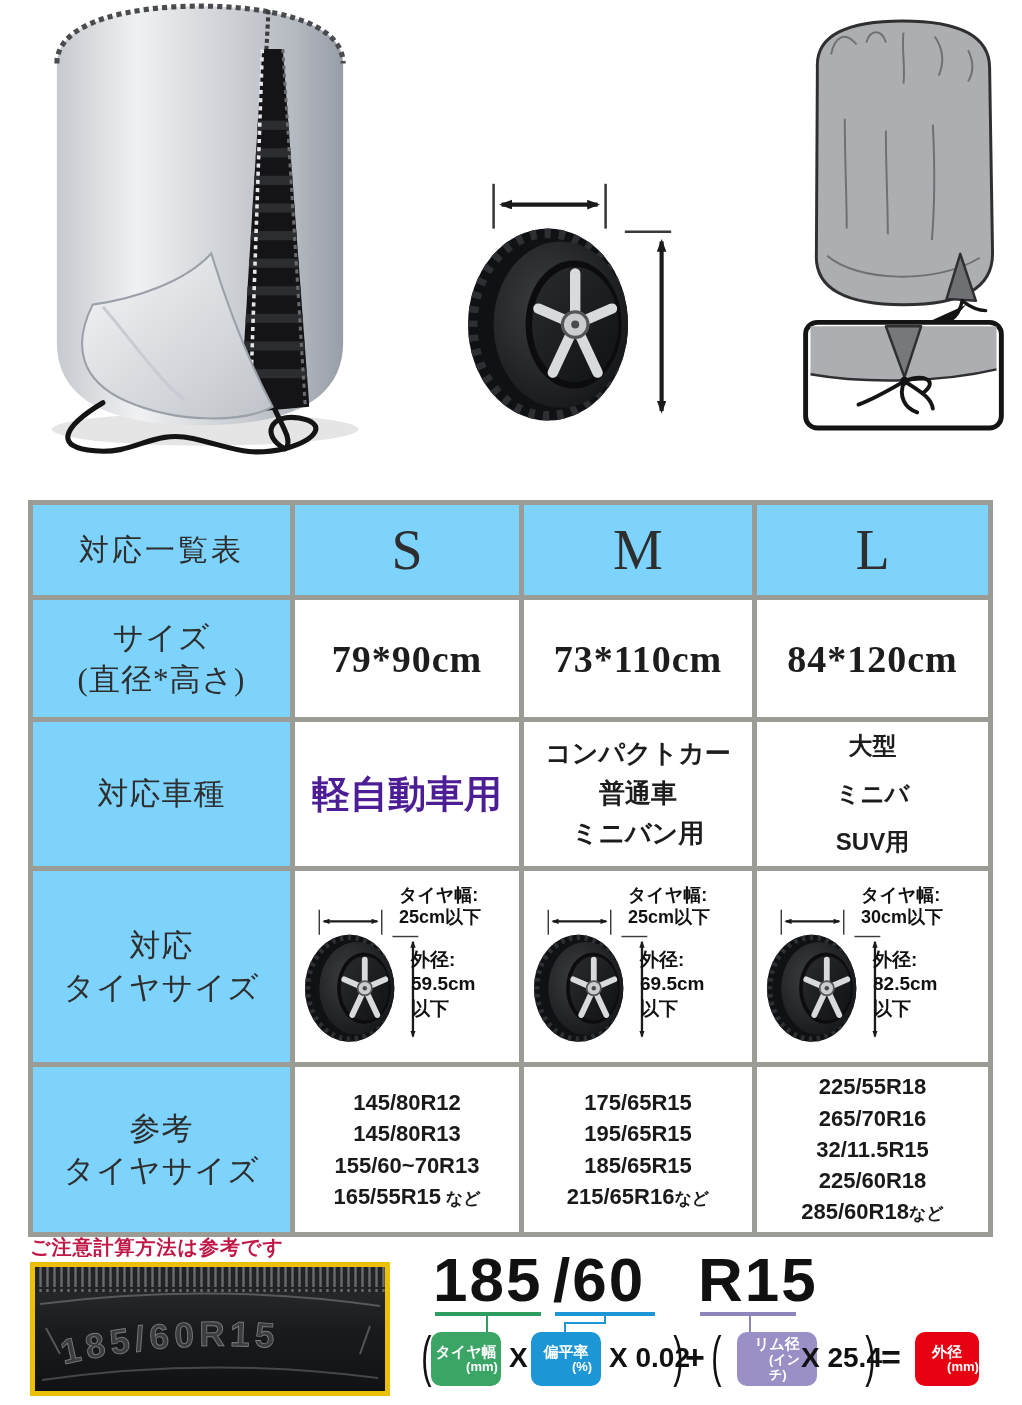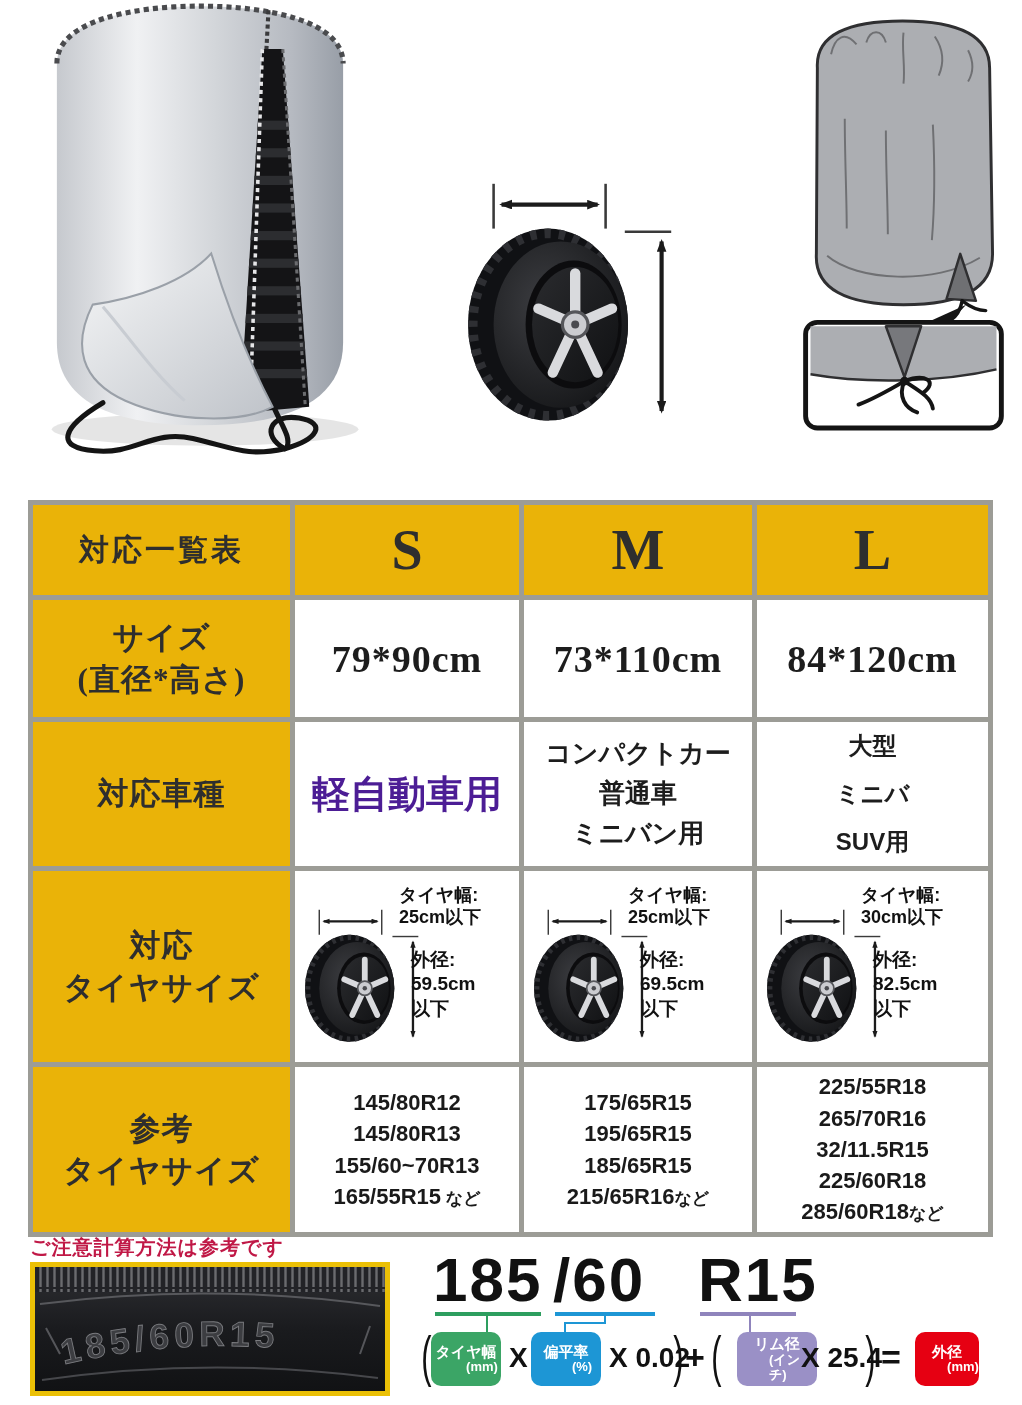--- a/index.html
+++ b/index.html
@@ -13,21 +13,21 @@
   .logo-row1{display:flex;align-items:center;gap:4px;height:30px;}
   .brand-name{color:#FFE10A;font-size:25px;font-weight:bold;letter-spacing:.5px;}
   .logo-row2{display:flex;align-items:flex-start;margin-top:-6px;}
   .logo-c{color:#fff;font-size:66px;font-weight:bold;line-height:58px;}
   .logo-over{color:#fff;font-size:46px;font-weight:bold;line-height:40px;margin-top:8px;letter-spacing:1px;}
   .logo-series{color:#fff;font-size:14.5px;font-weight:bold;letter-spacing:1.6px;margin-top:1px;}
 
   
   table.spec{position:absolute;left:28px;top:500px;border-collapse:collapse;table-layout:fixed;}
   table.spec td{border:5px solid #9C9C96;text-align:center;vertical-align:middle;padding:0;}
-  td.ylw{background:#eab308;font-family:"Liberation Serif","DejaVu Serif",serif;font-weight:bold;color:#2e2e2e;}
+  td.ylw{background:#7dd3fc;font-family:"Liberation Serif","DejaVu Serif",serif;font-weight:normal;color:#2e2e2e;}
   td.wht{background:#ffffff;}
   .hdr-label{font-size:30px;letter-spacing:3px;}
   .hdr-col{font-family:"Liberation Serif","DejaVu Serif",serif;font-size:56px;font-weight:600;color:#3a3a3a;}
   .row-label{font-size:31px;line-height:1.35;letter-spacing:1px;}
   .size-val{font-family:"Liberation Serif","DejaVu Serif",serif;font-size:38px;font-weight:bold;letter-spacing:1px;color:#1d1d1d;}
   .veh-s{font-family:"Liberation Serif","DejaVu Serif",serif;font-size:38px;font-weight:bold;color:#4c1d95;}
   .veh-m{font-family:"Liberation Serif","DejaVu Serif",serif;font-size:26px;font-weight:bold;line-height:1.55;color:#1d1d1d;}
   .veh-l{font-family:Liberation Sans, sans-serif;font-size:24px;font-weight:bold;line-height:2.0;color:#1d1d1d;}
 
   .tire-cell{position:relative;width:100%;height:186px;text-align:left;}

